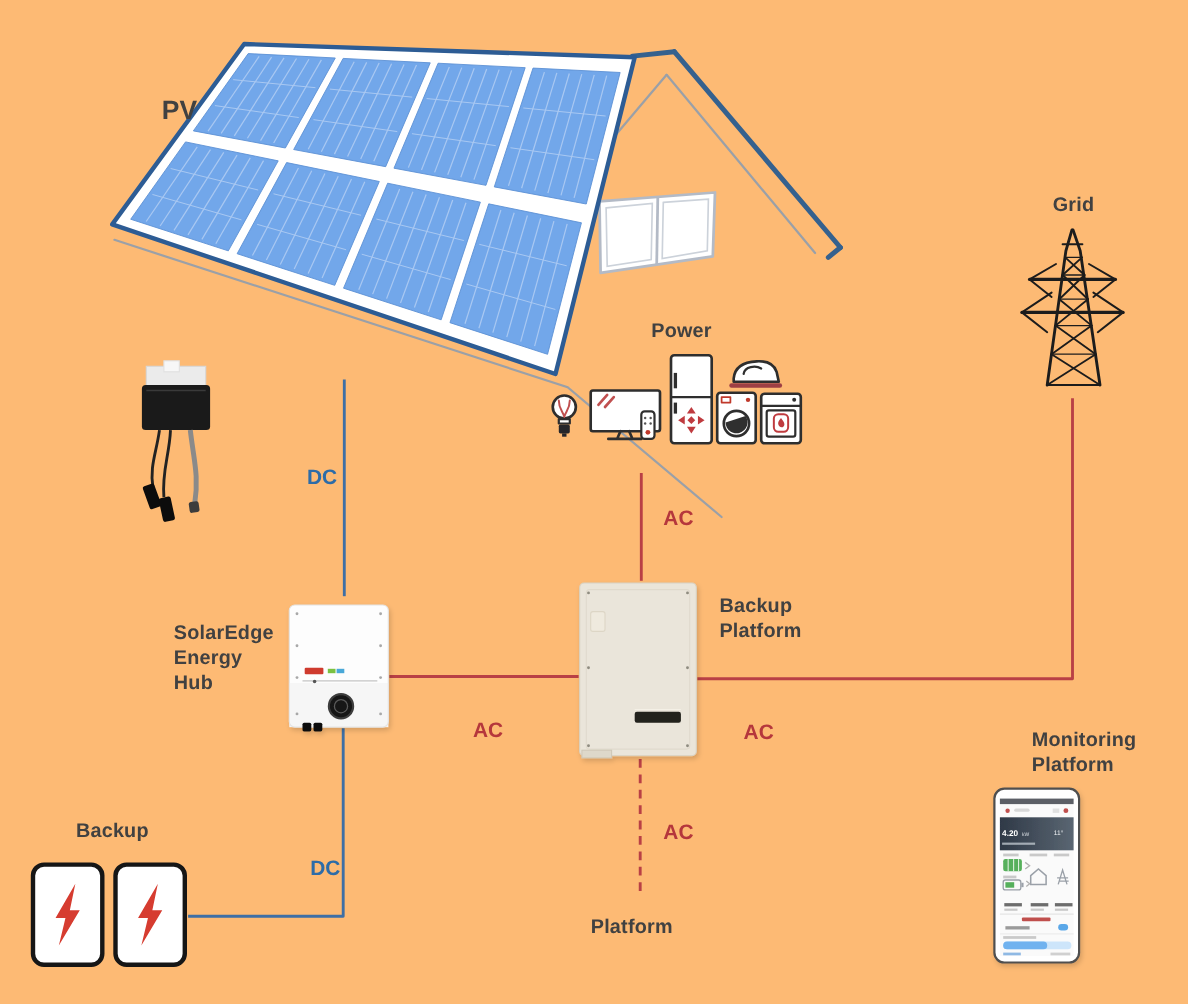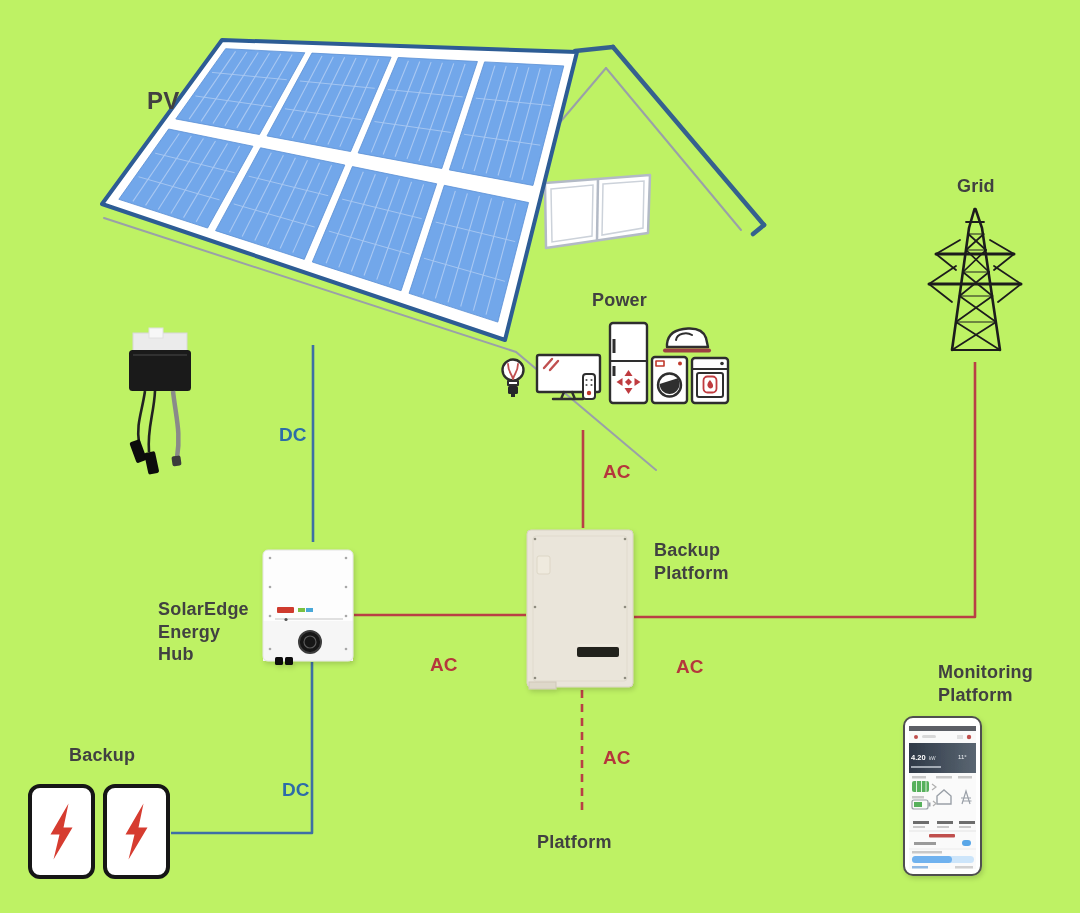--- a/index.html
+++ b/index.html
@@ -1,16 +1,16 @@
 <!DOCTYPE html>
 <html><head>
 <meta charset="utf-8">
 <style>
   html,body{margin:0;padding:0;background:#fff;}
-  #stage{position:relative;width:1080px;height:913px;background:#bef264;overflow:hidden;
+  #stage{position:relative;width:1080px;height:913px;background:#fdba74;overflow:hidden;
          font-family:"Liberation Sans",sans-serif;}
   #diagram-svg{position:absolute;left:0;top:0;}
   .lbl{position:absolute;color:#414141;font:700 18px/1.25 "Liberation Sans",sans-serif;
        white-space:pre-line;letter-spacing:.2px;}
   .lbl-xl{font-size:24px;}
   .wire-lbl{position:absolute;font:700 19px/1 "Liberation Sans",sans-serif;white-space:nowrap;}
   .lbl-dc{color:var(--dc-text);margin-left:37px;}
   .lbl-ac{color:var(--ac-text);}
   .wire-blue{stroke:var(--wire-blue);fill:none;stroke-width:2.6;stroke-linejoin:round;}
   .wire-red{stroke:var(--wire-red);fill:none;stroke-width:2.6;stroke-linejoin:round;}
@@ -356,21 +356,21 @@
     <rect x="912" y="856" width="40" height="7" rx="3.5" fill="#6fb2ef"></rect>
     <rect x="912" y="866" width="16" height="2.5" fill="#8fb9e4"></rect>
     <rect x="955" y="866" width="18" height="2.5" fill="#d0d0d0"></rect>
     <text x="911" y="760" class="phone-val">4.20</text>
     <text x="929" y="760" class="phone-unit">kW</text>
     <text x="958" y="759" class="phone-temp">11°</text>
   </g>
 </svg>
 
 <div class="lbl lbl-xl" style="left:147px;top:86px">PV</div>
-<div class="lbl" style="left:158px;top:598px">SolarEdge
+<div class="lbl" style="left:158px;top:564px">SolarEdge
 Energy
 Hub</div>
 <div class="lbl" style="left:69px;top:744px">Backup</div>
 <div class="lbl" style="left:592px;top:289px">Power</div>
 <div class="lbl" style="left:957px;top:175px">Grid</div>
 <div class="lbl" style="left:654px;top:539px">Backup
 Platform</div>
 <div class="lbl" style="left:938px;top:661px">Monitoring
 Platform</div>
 <div class="lbl" style="left:537px;top:831px">Platform</div>

